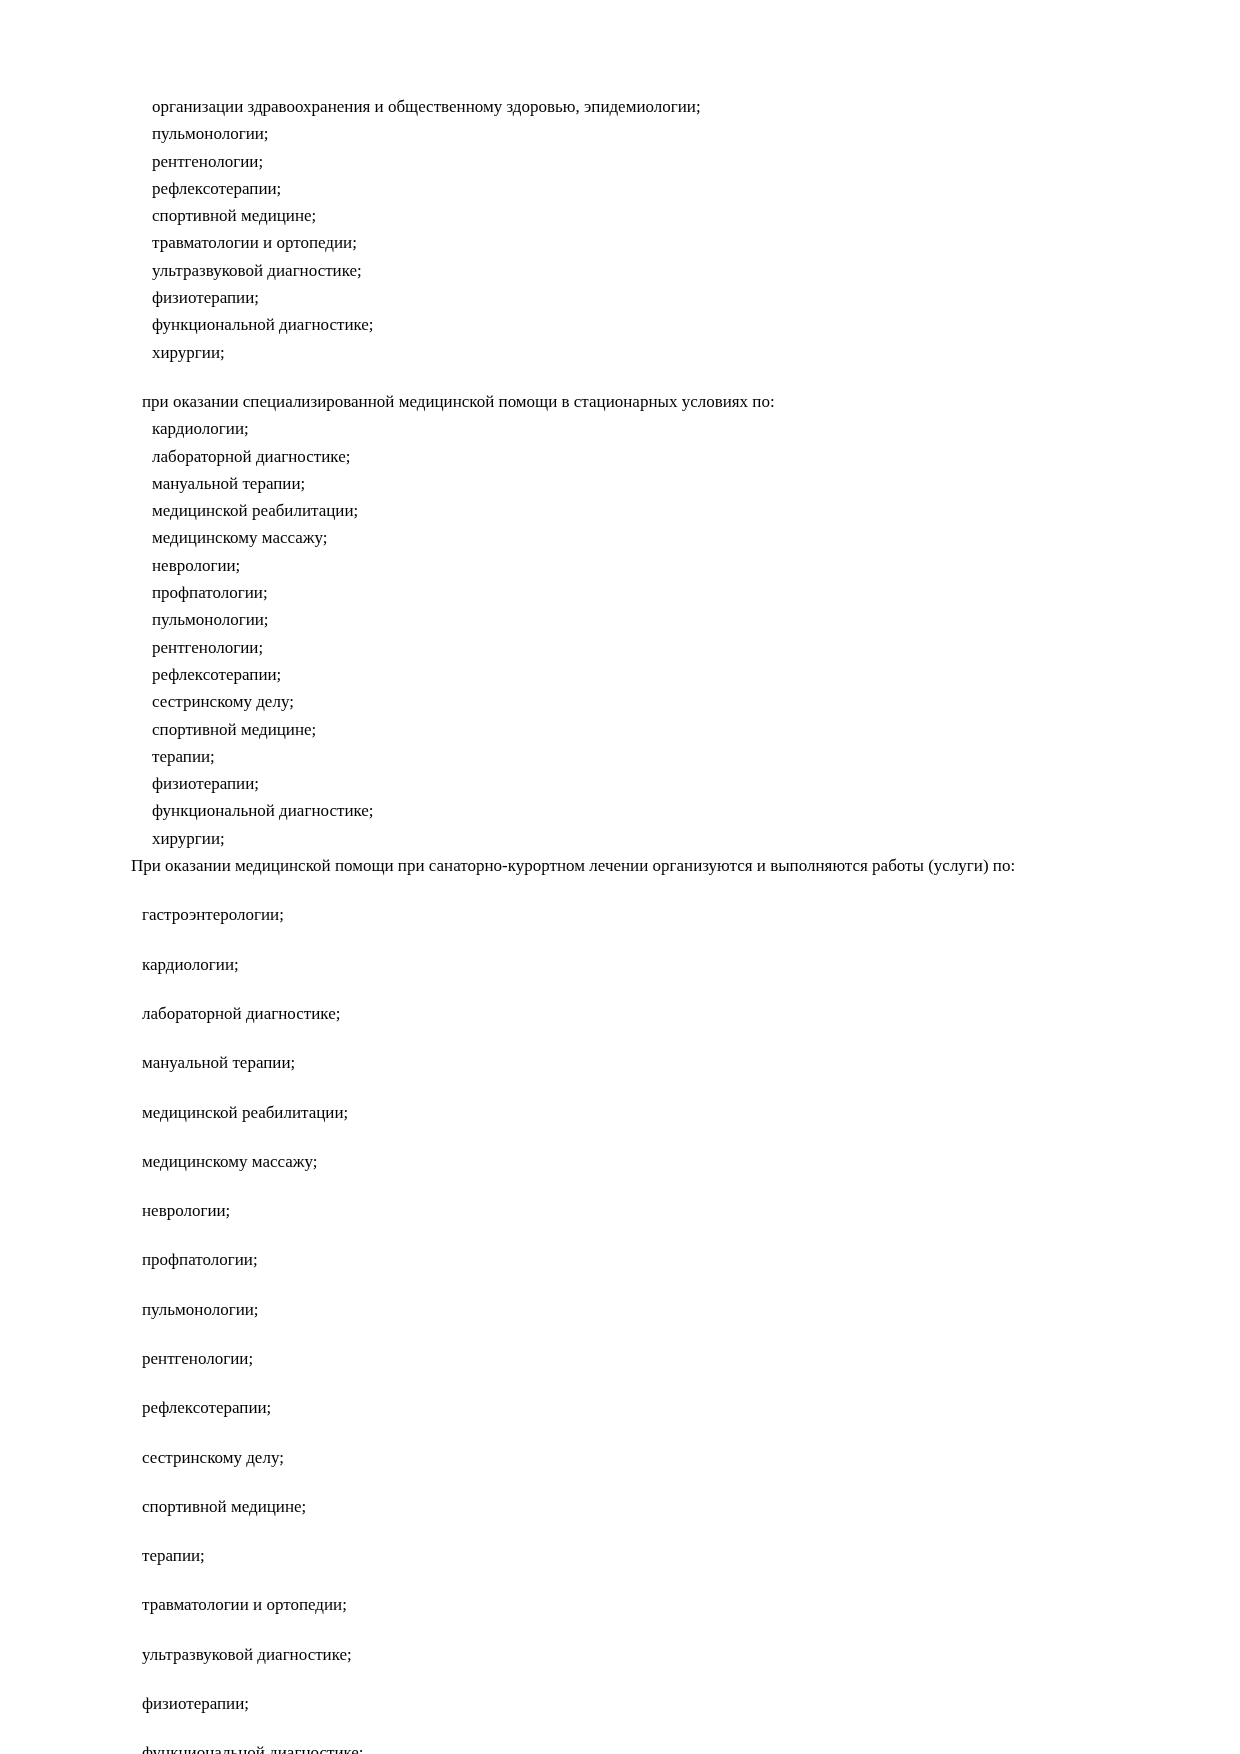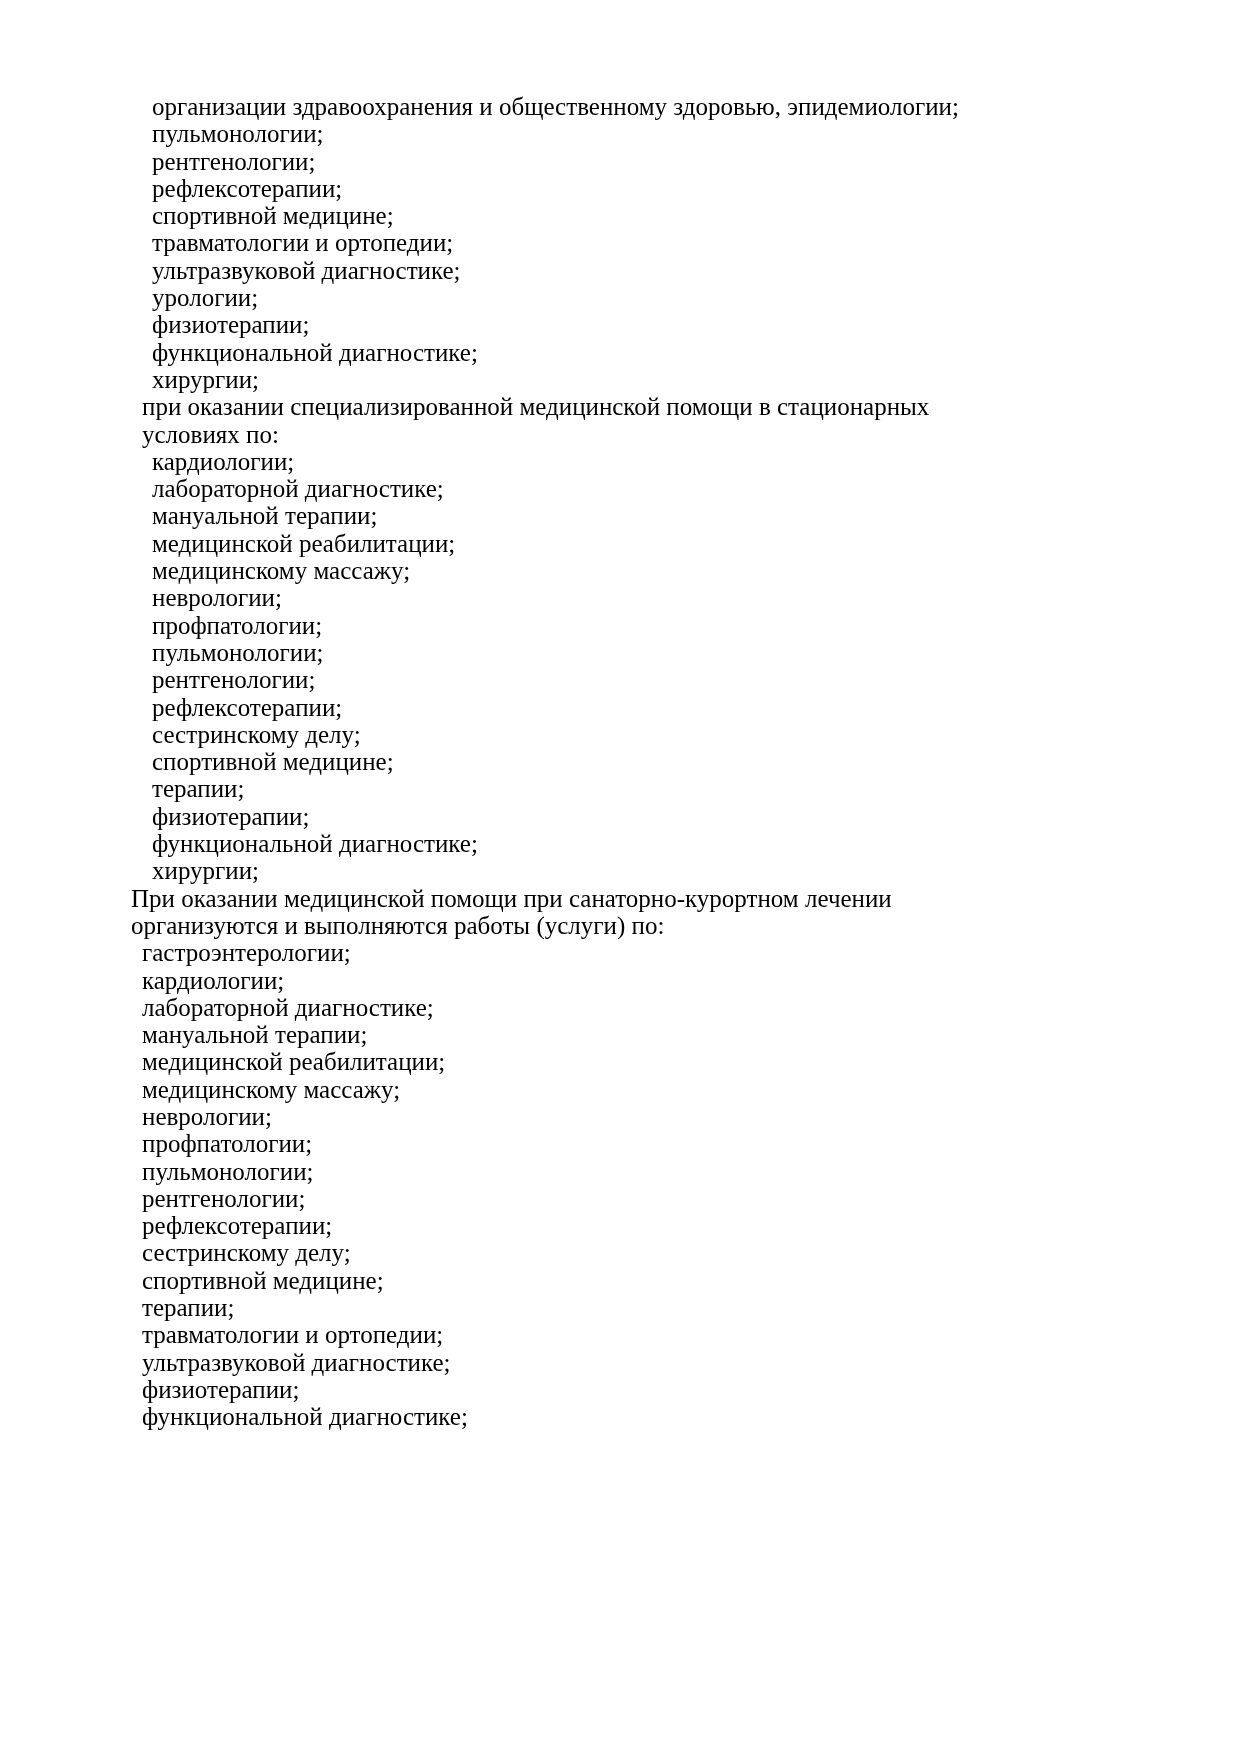--- a/index.html
+++ b/index.html
@@ -7,51 +7,50 @@
     padding: 0;
     background: #ffffff;
   }
   .page {
     position: relative;
     width: 1240px;
     height: 1754px;
     background: #ffffff;
     overflow: hidden;
     font-family: "Liberation Serif", "DejaVu Serif", serif;
-    font-size: 25px;
+    font-size: 17px;
     color: #000000;
     box-sizing: border-box;
   }
   .content {
     position: absolute;
     top: 93px;
     left: 131px;
     width: 890px;
     line-height: 27.3px;
   }
   .line {
     white-space: normal;
   }
   .indent-none  { padding-left: 0; }
-  .indent-small { padding-left: 11px; }
+  .indent-small { padding-left: 11px; margin-top: 22px; }
   .indent-large { padding-left: 21px; }
 </style>
 </head>
 <body>
 
 <div class="page">
   <div class="content" id="doc-content">
       <div class="line indent-large">организации здравоохранения и общественному здоровью, эпидемиологии;</div>
       <div class="line indent-large">пульмонологии;</div>
       <div class="line indent-large">рентгенологии;</div>
       <div class="line indent-large">рефлексотерапии;</div>
       <div class="line indent-large">спортивной медицине;</div>
       <div class="line indent-large">травматологии и ортопедии;</div>
       <div class="line indent-large">ультразвуковой диагностике;</div>
-      <div class="line indent-large">урологии;</div>
       <div class="line indent-large">физиотерапии;</div>
       <div class="line indent-large">функциональной диагностике;</div>
       <div class="line indent-large">хирургии;</div>
       <div class="line indent-small">при оказании специализированной медицинской помощи в стационарных условиях по:</div>
       <div class="line indent-large">кардиологии;</div>
       <div class="line indent-large">лабораторной диагностике;</div>
       <div class="line indent-large">мануальной терапии;</div>
       <div class="line indent-large">медицинской реабилитации;</div>
       <div class="line indent-large">медицинскому массажу;</div>
       <div class="line indent-large">неврологии;</div>

